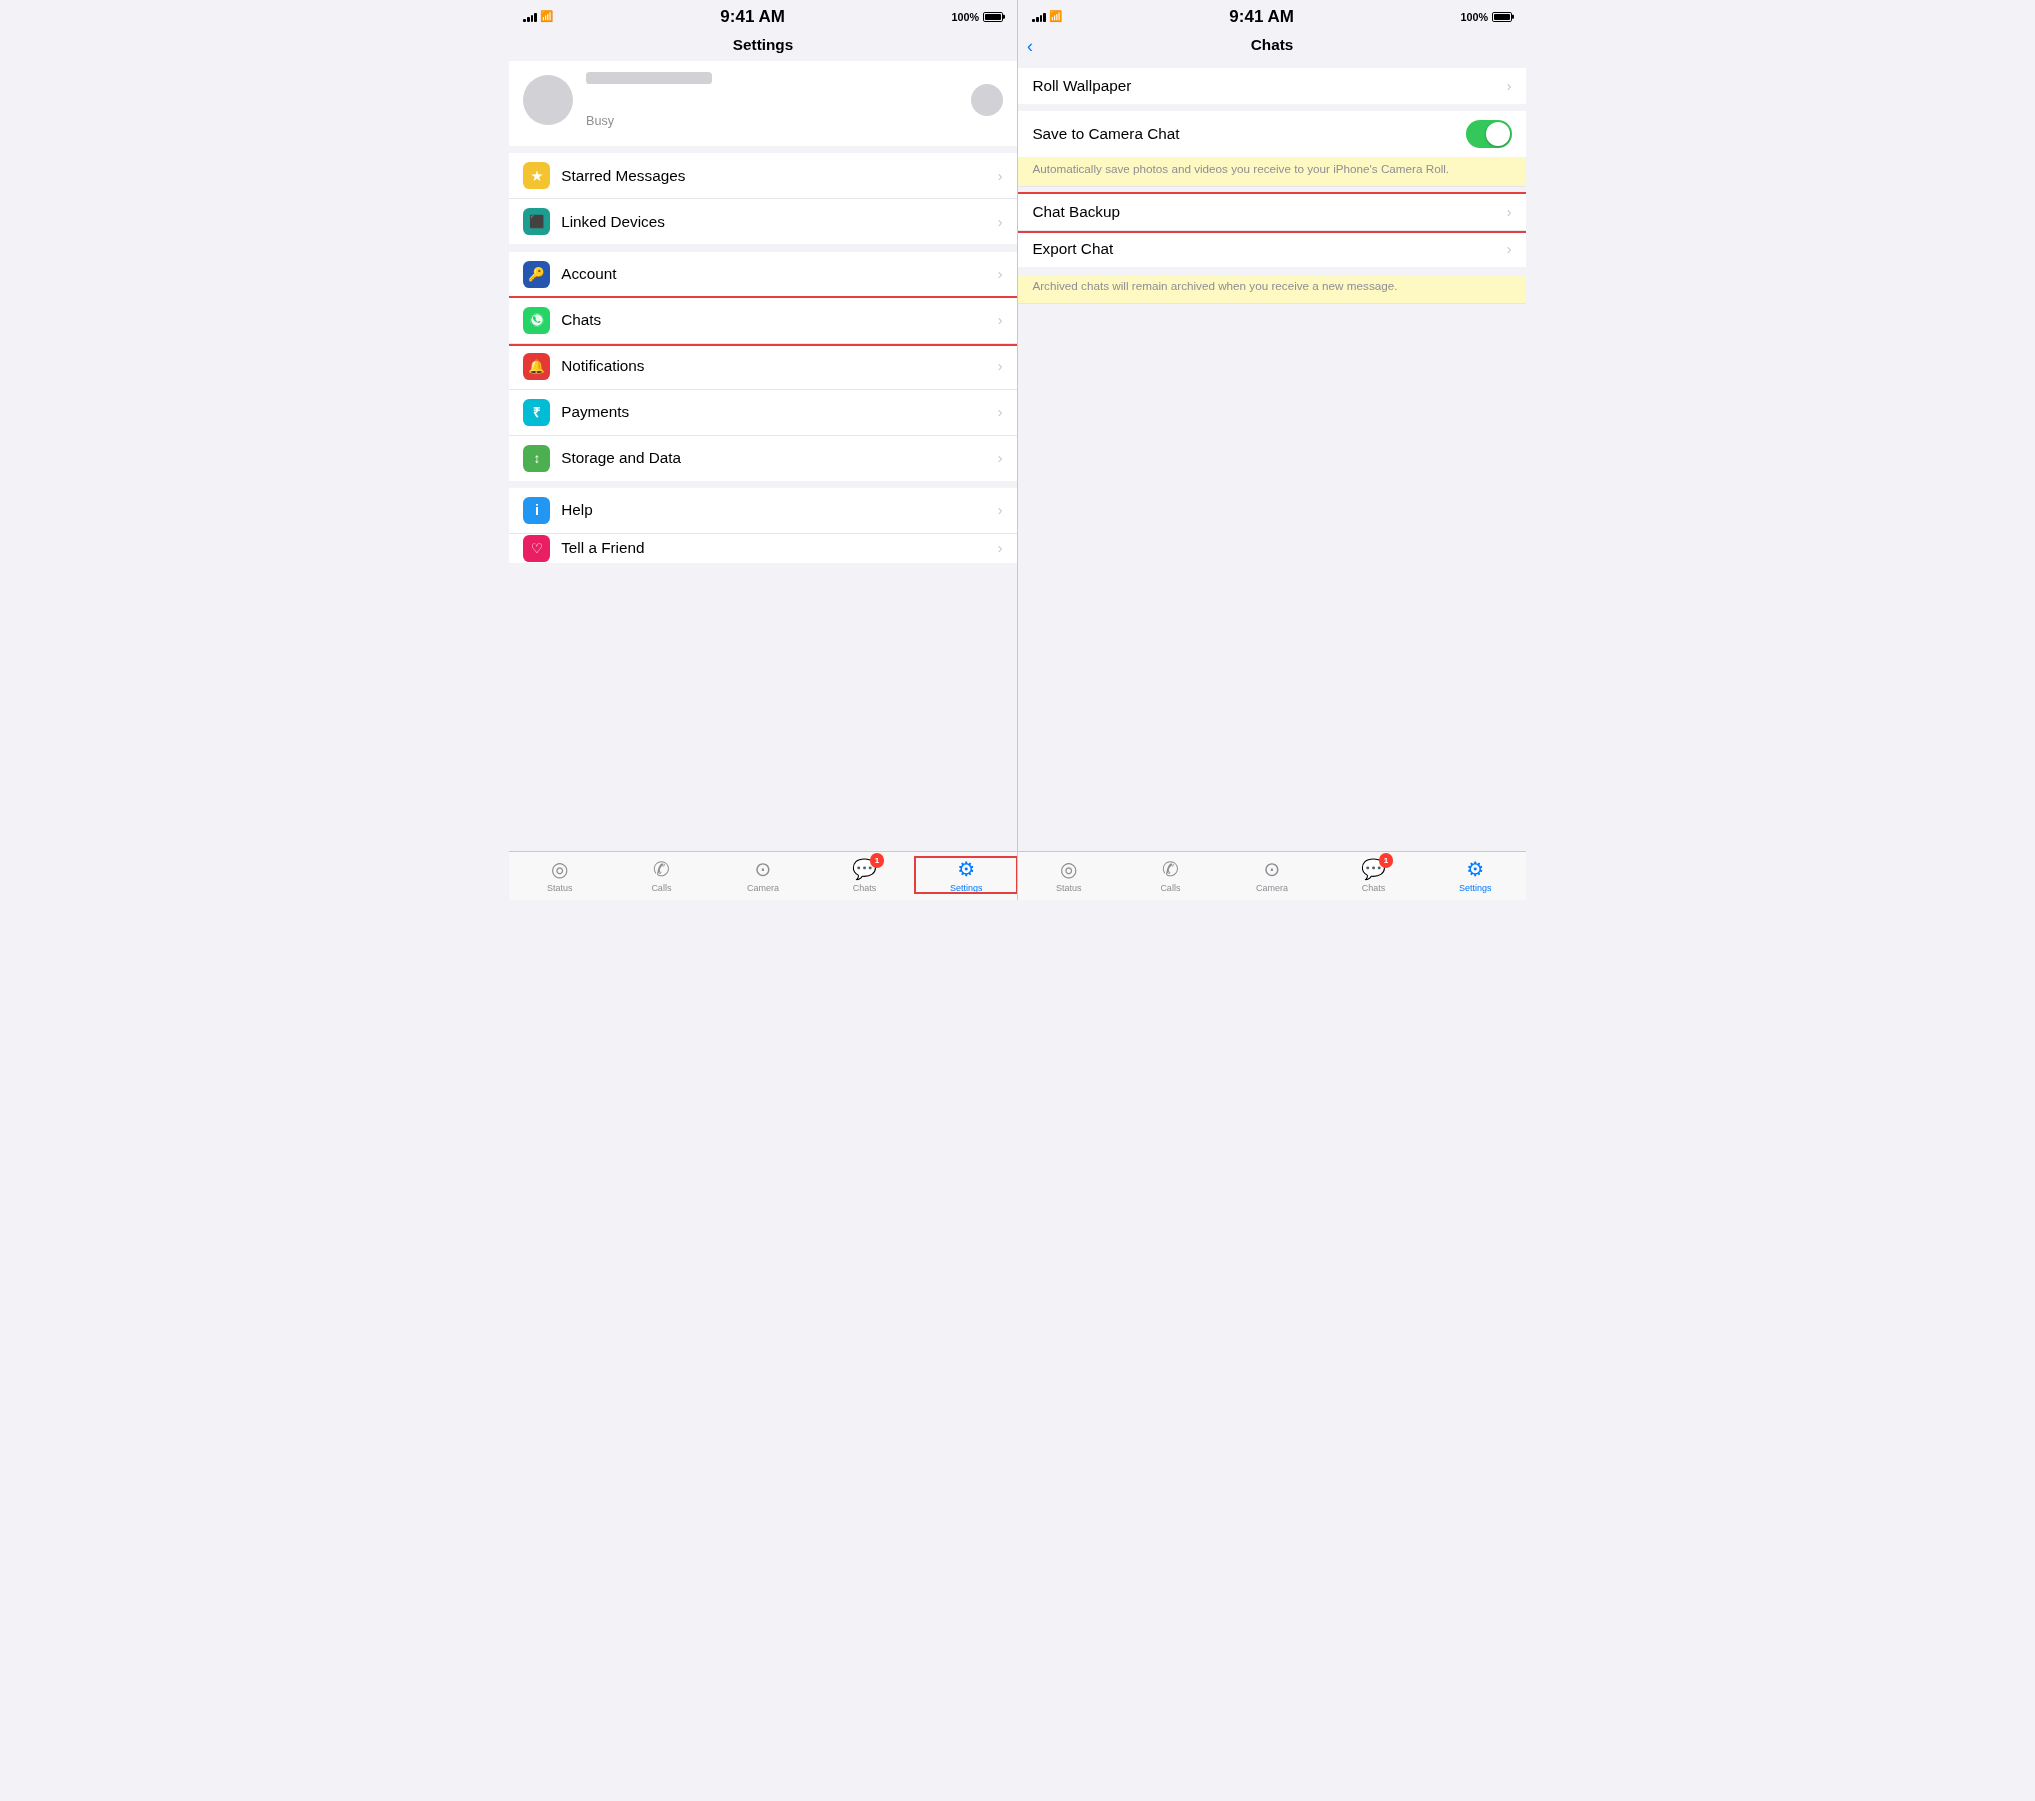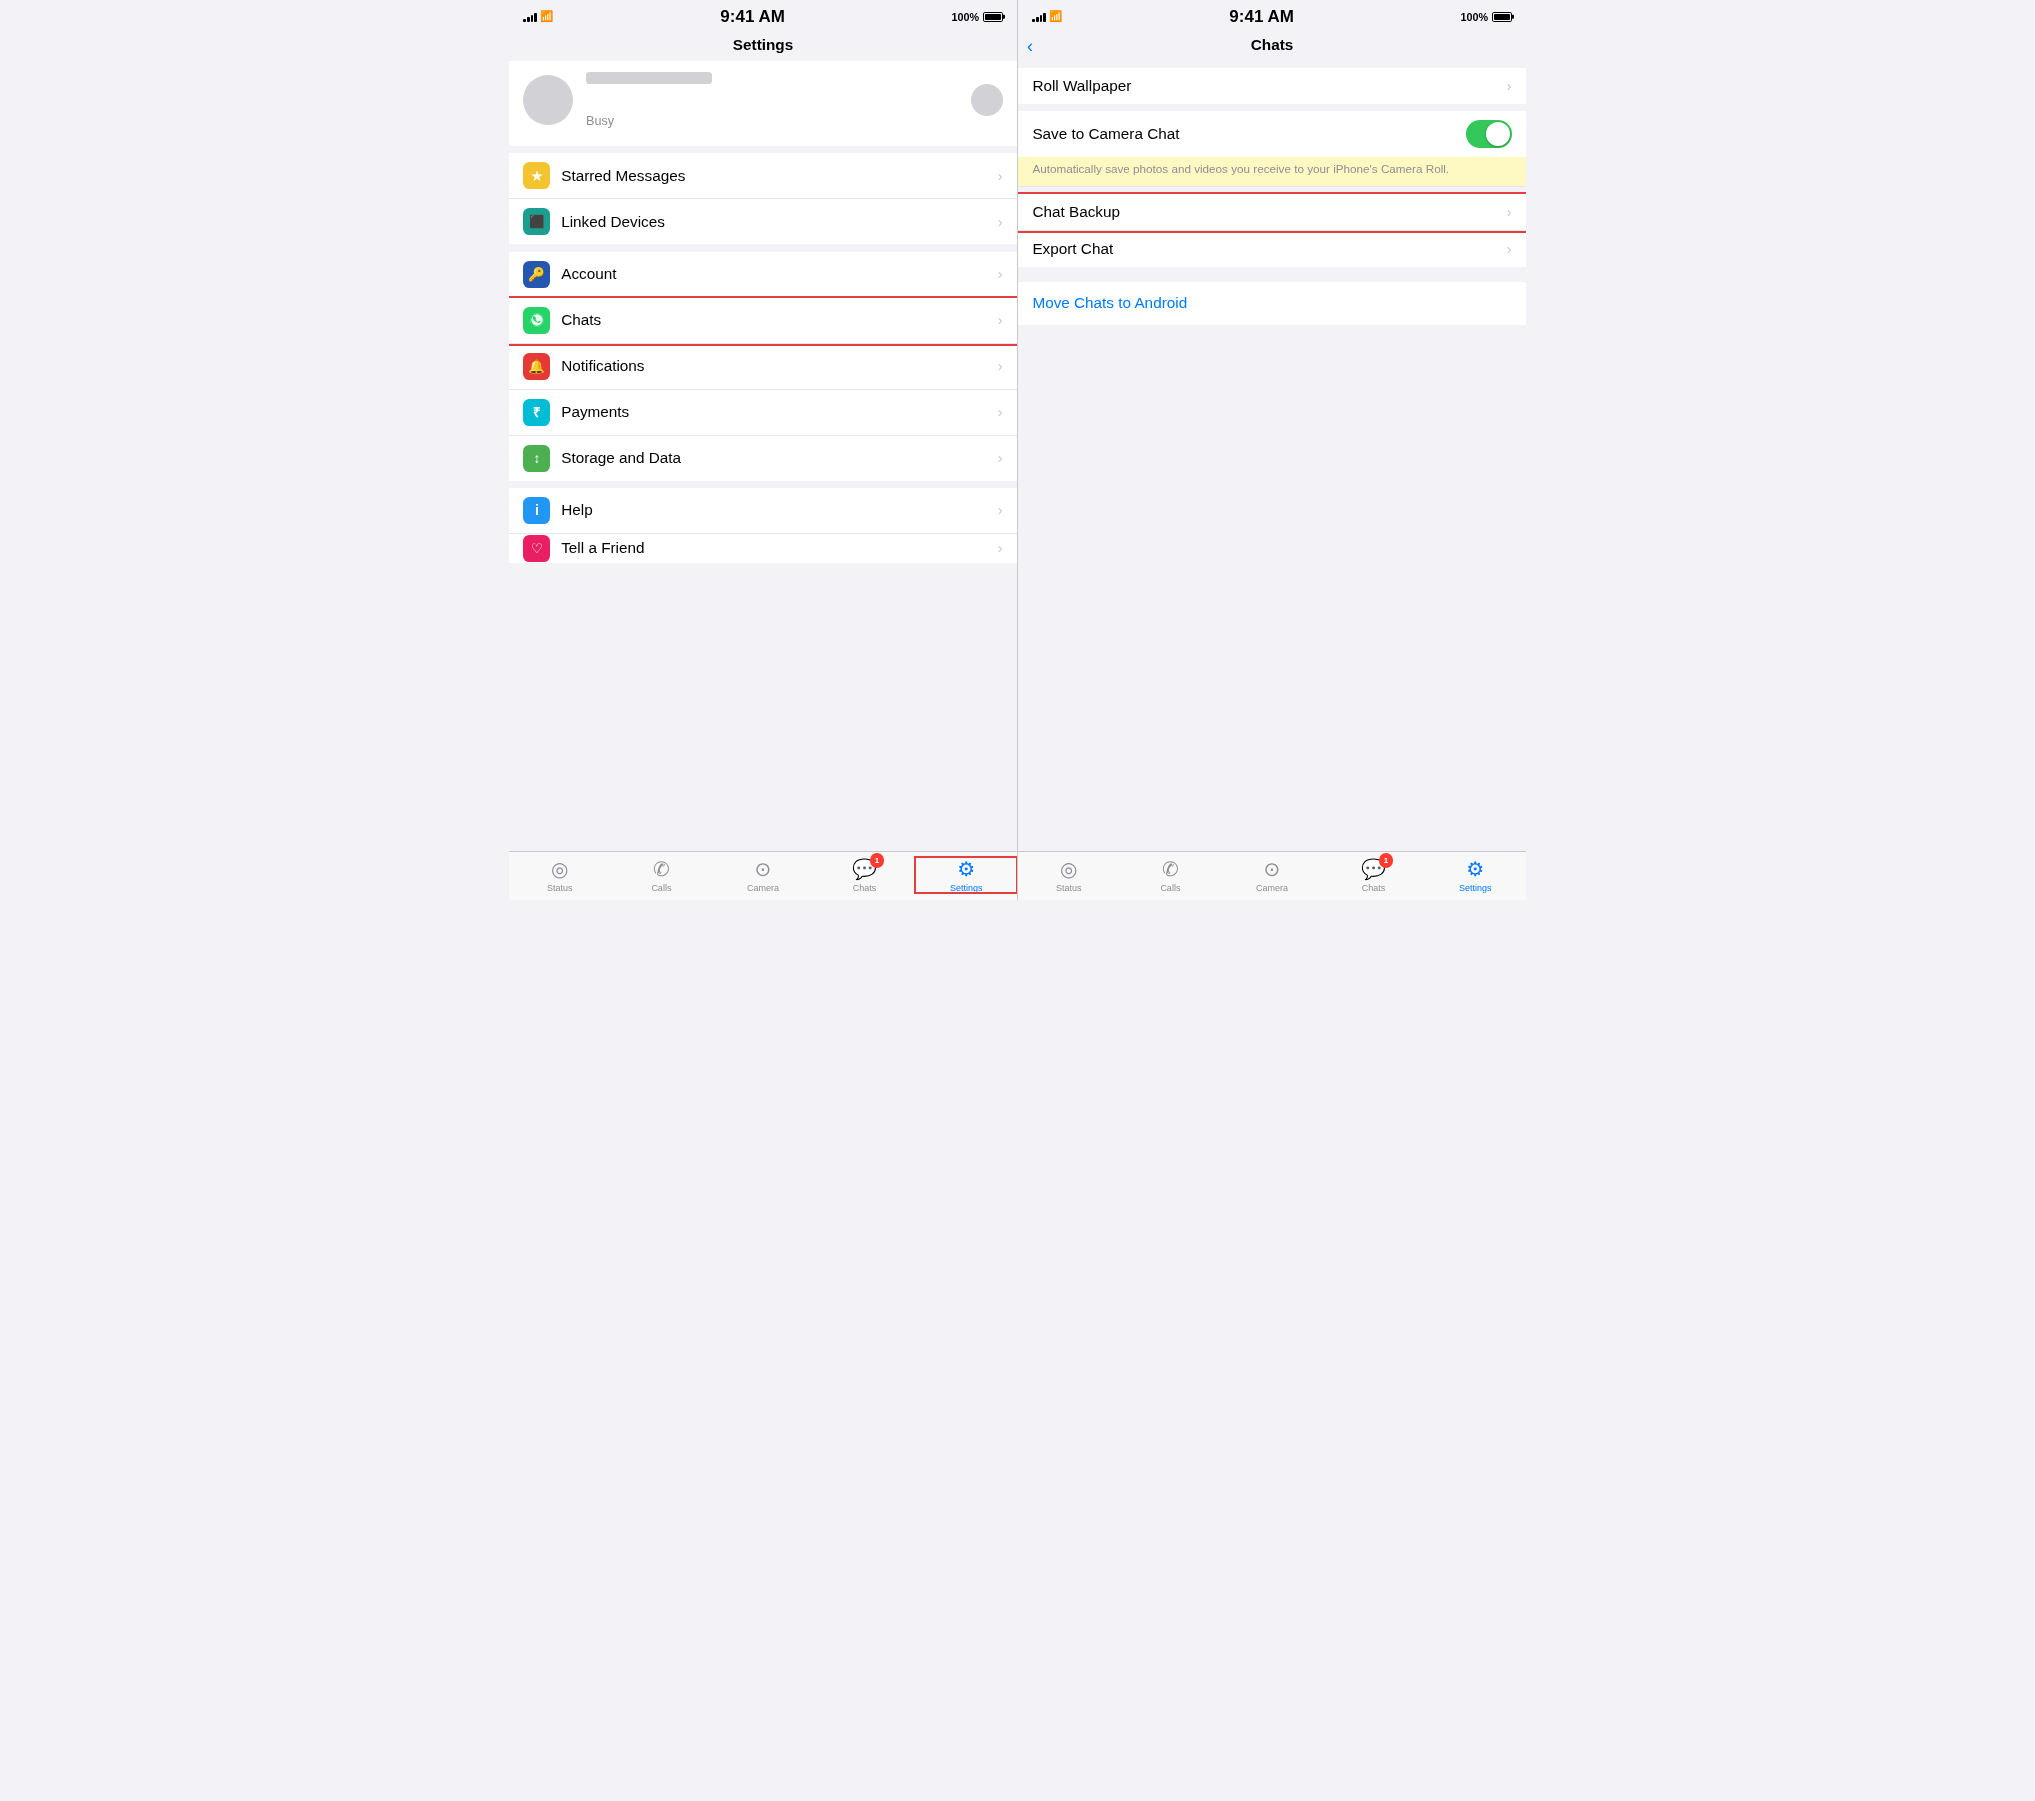--- a/index.html
+++ b/index.html
@@ -532,26 +532,24 @@
       <span class="settings-label">Chat Backup</span>
       <span class="settings-chevron">›</span>
     </div>
     <div class="settings-item">
       <span class="settings-label">Export Chat</span>
       <span class="settings-chevron">›</span>
     </div>
   </div>
 
   <div class="settings-group">
-  </div>
-
-  <div class="settings-group">
-    <div class="blue-action-item">
-      <span class="blue-action-text">Move Chats to Android</span>
-    </div>
+    <div class="setting-subtitle">Archived chats will remain archived when you receive a new message.</div>
+  </div>
+
+  <div class="settings-group">
   </div>
 
   <div class="tab-bar">
     <div class="tab-item">
       <div class="tab-icon">◎</div>
       <div class="tab-label">Status</div>
     </div>
     <div class="tab-item">
       <div class="tab-icon">✆</div>
       <div class="tab-label">Calls</div>

